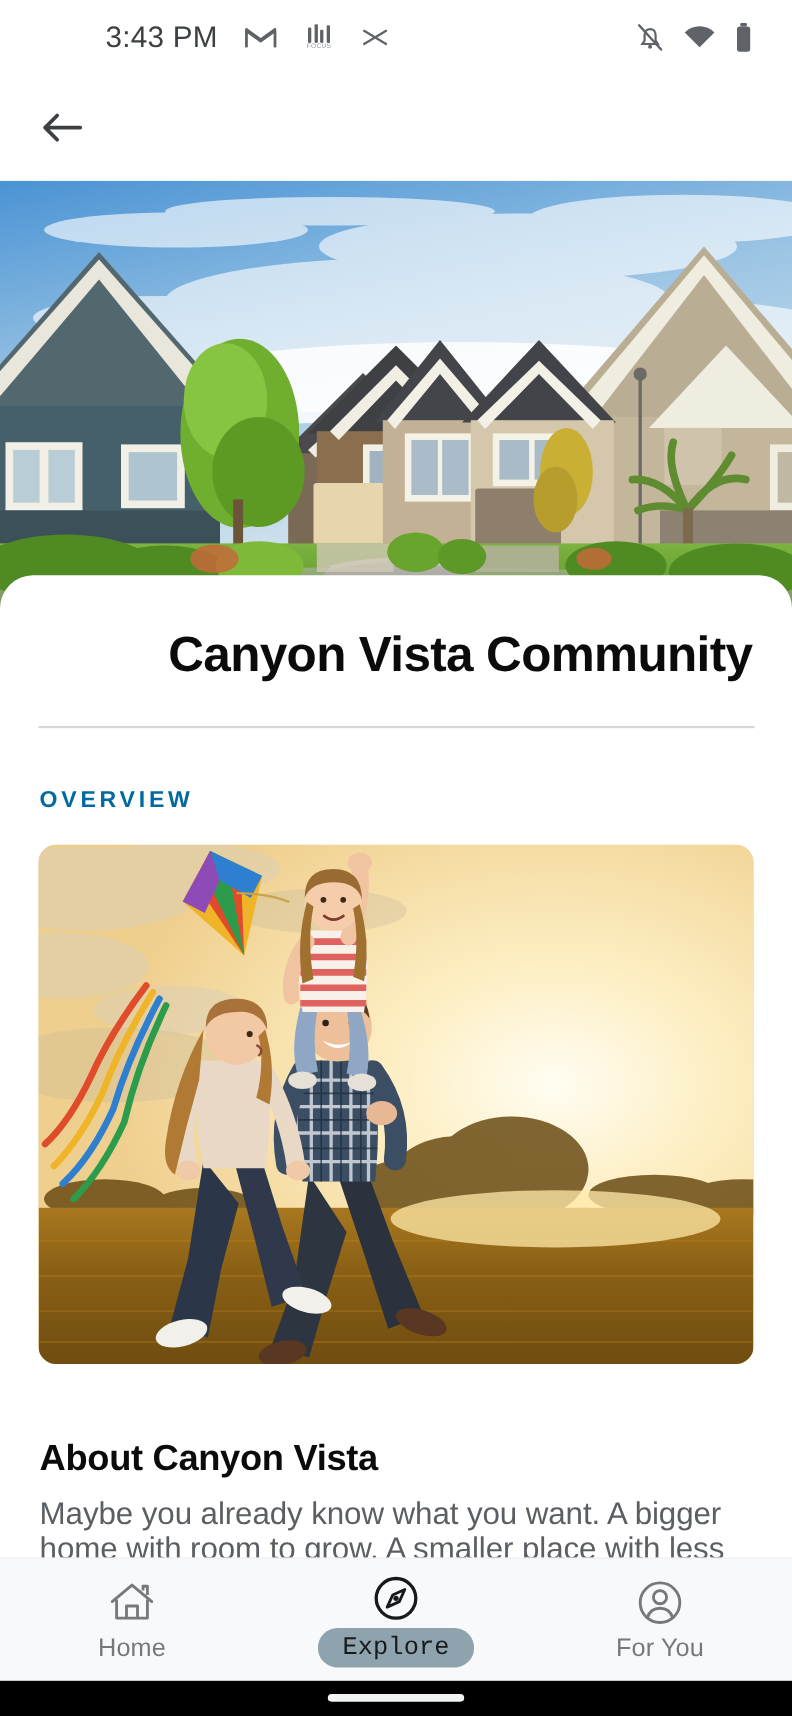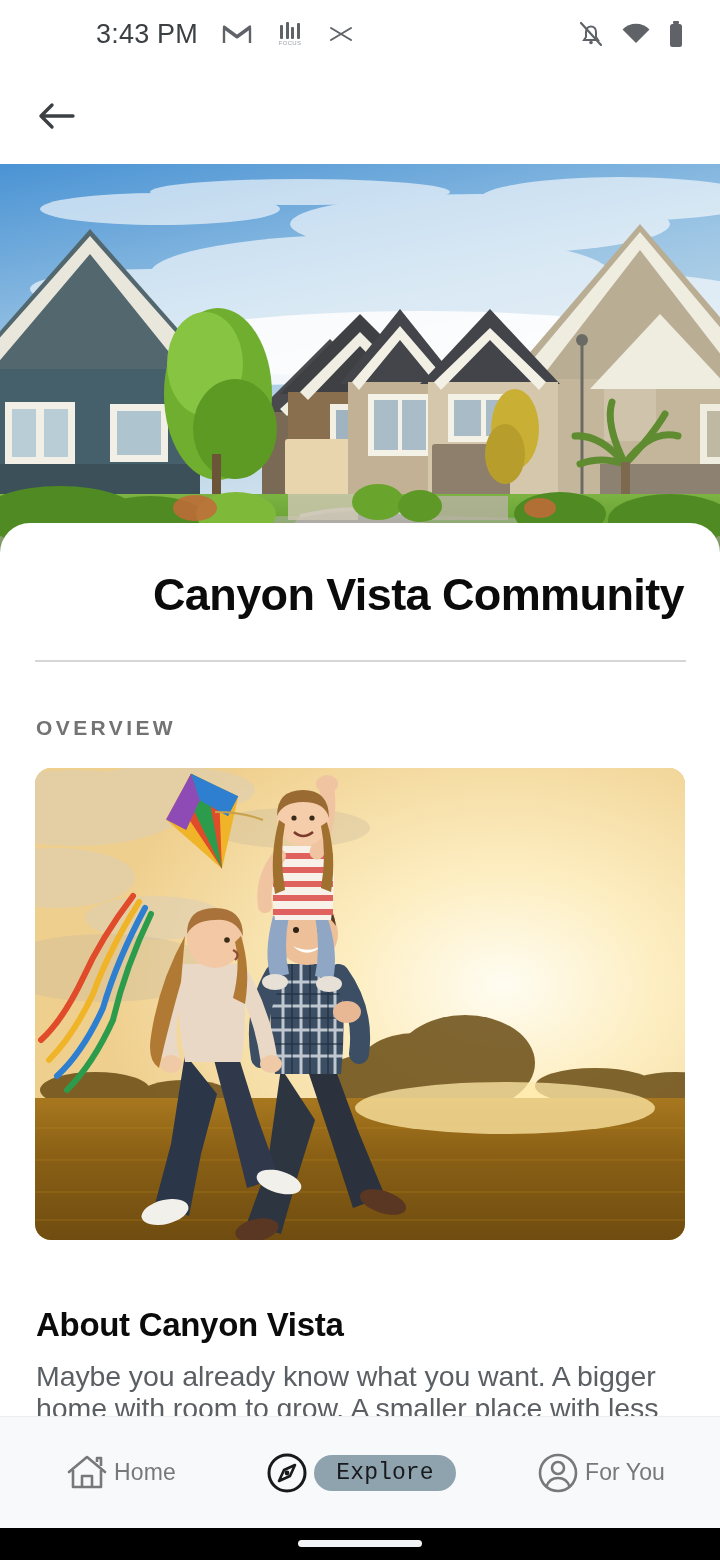--- a/index.html
+++ b/index.html
@@ -44,21 +44,21 @@
     position:absolute; top:523px; left:0; width:720px; height:1037px;
     background:#fff; border-radius:30px 30px 0 0; z-index:10; overflow:hidden;
   }
   .page-title {
     font-size:45px; font-weight:700; color:#0b0b0b;
     padding:48px 36px 0 36px; letter-spacing:-0.6px; line-height:1.08;text-align:right;
   }
   .divider { height:2px; background:#d4d6d8; margin:40px 34px 0 35px; }
   .section-label {
     margin:54px 0 14px 36px; font-size:21px; font-weight:700;
-    color:#737373; letter-spacing:3.4px;
+    color:#0369a1; letter-spacing:3.4px;
   }
   .photo-card {
     margin:28px 35px 0 35px; height:472px; border-radius:16px;
     overflow:hidden; position:relative; background:#e8c888;
   }
   .photo-card svg { display:block; width:650px; height:472px; }
   .about-title {
     margin:66px 0 0 36px; font-size:33px; font-weight:700; color:#0b0b0b; letter-spacing:-0.3px;
   }
   .about-body {
@@ -66,21 +66,21 @@
     color:#5b5f63; letter-spacing:-0.1px;
   }
 
   
   .bottomnav {
     position:absolute; left:0; bottom:32px; width:720px; height:112px;
     background:#f8f9fa; display:flex; align-items:center; z-index:50;
     border-top:1px solid #eceef0;
   }
   .nav-item {
-    flex:1; display:flex; flex-direction:row; align-items:center;
+    flex:1; display:flex; flex-direction:column; align-items:center;
     justify-content:center; gap:4px; cursor:pointer; height:100%;
   }
   .nav-ico { height:46px; display:flex; align-items:center; justify-content:center; }
   .nav-lbl { font-size:23px; color:#76797c; letter-spacing:.1px; }
   .nav-item.active .nav-lbl {
     color:#17191c; background:#8ea3ad; padding:5px 22px; border-radius:22px;font-family:Liberation Mono, monospace;
   }
   .gesture-bar { position:absolute; left:0; bottom:0; width:720px; height:32px; background:#000; z-index:60; }
   .gesture-pill {
     position:absolute; left:50%; transform:translateX(-50%); top:12px;

